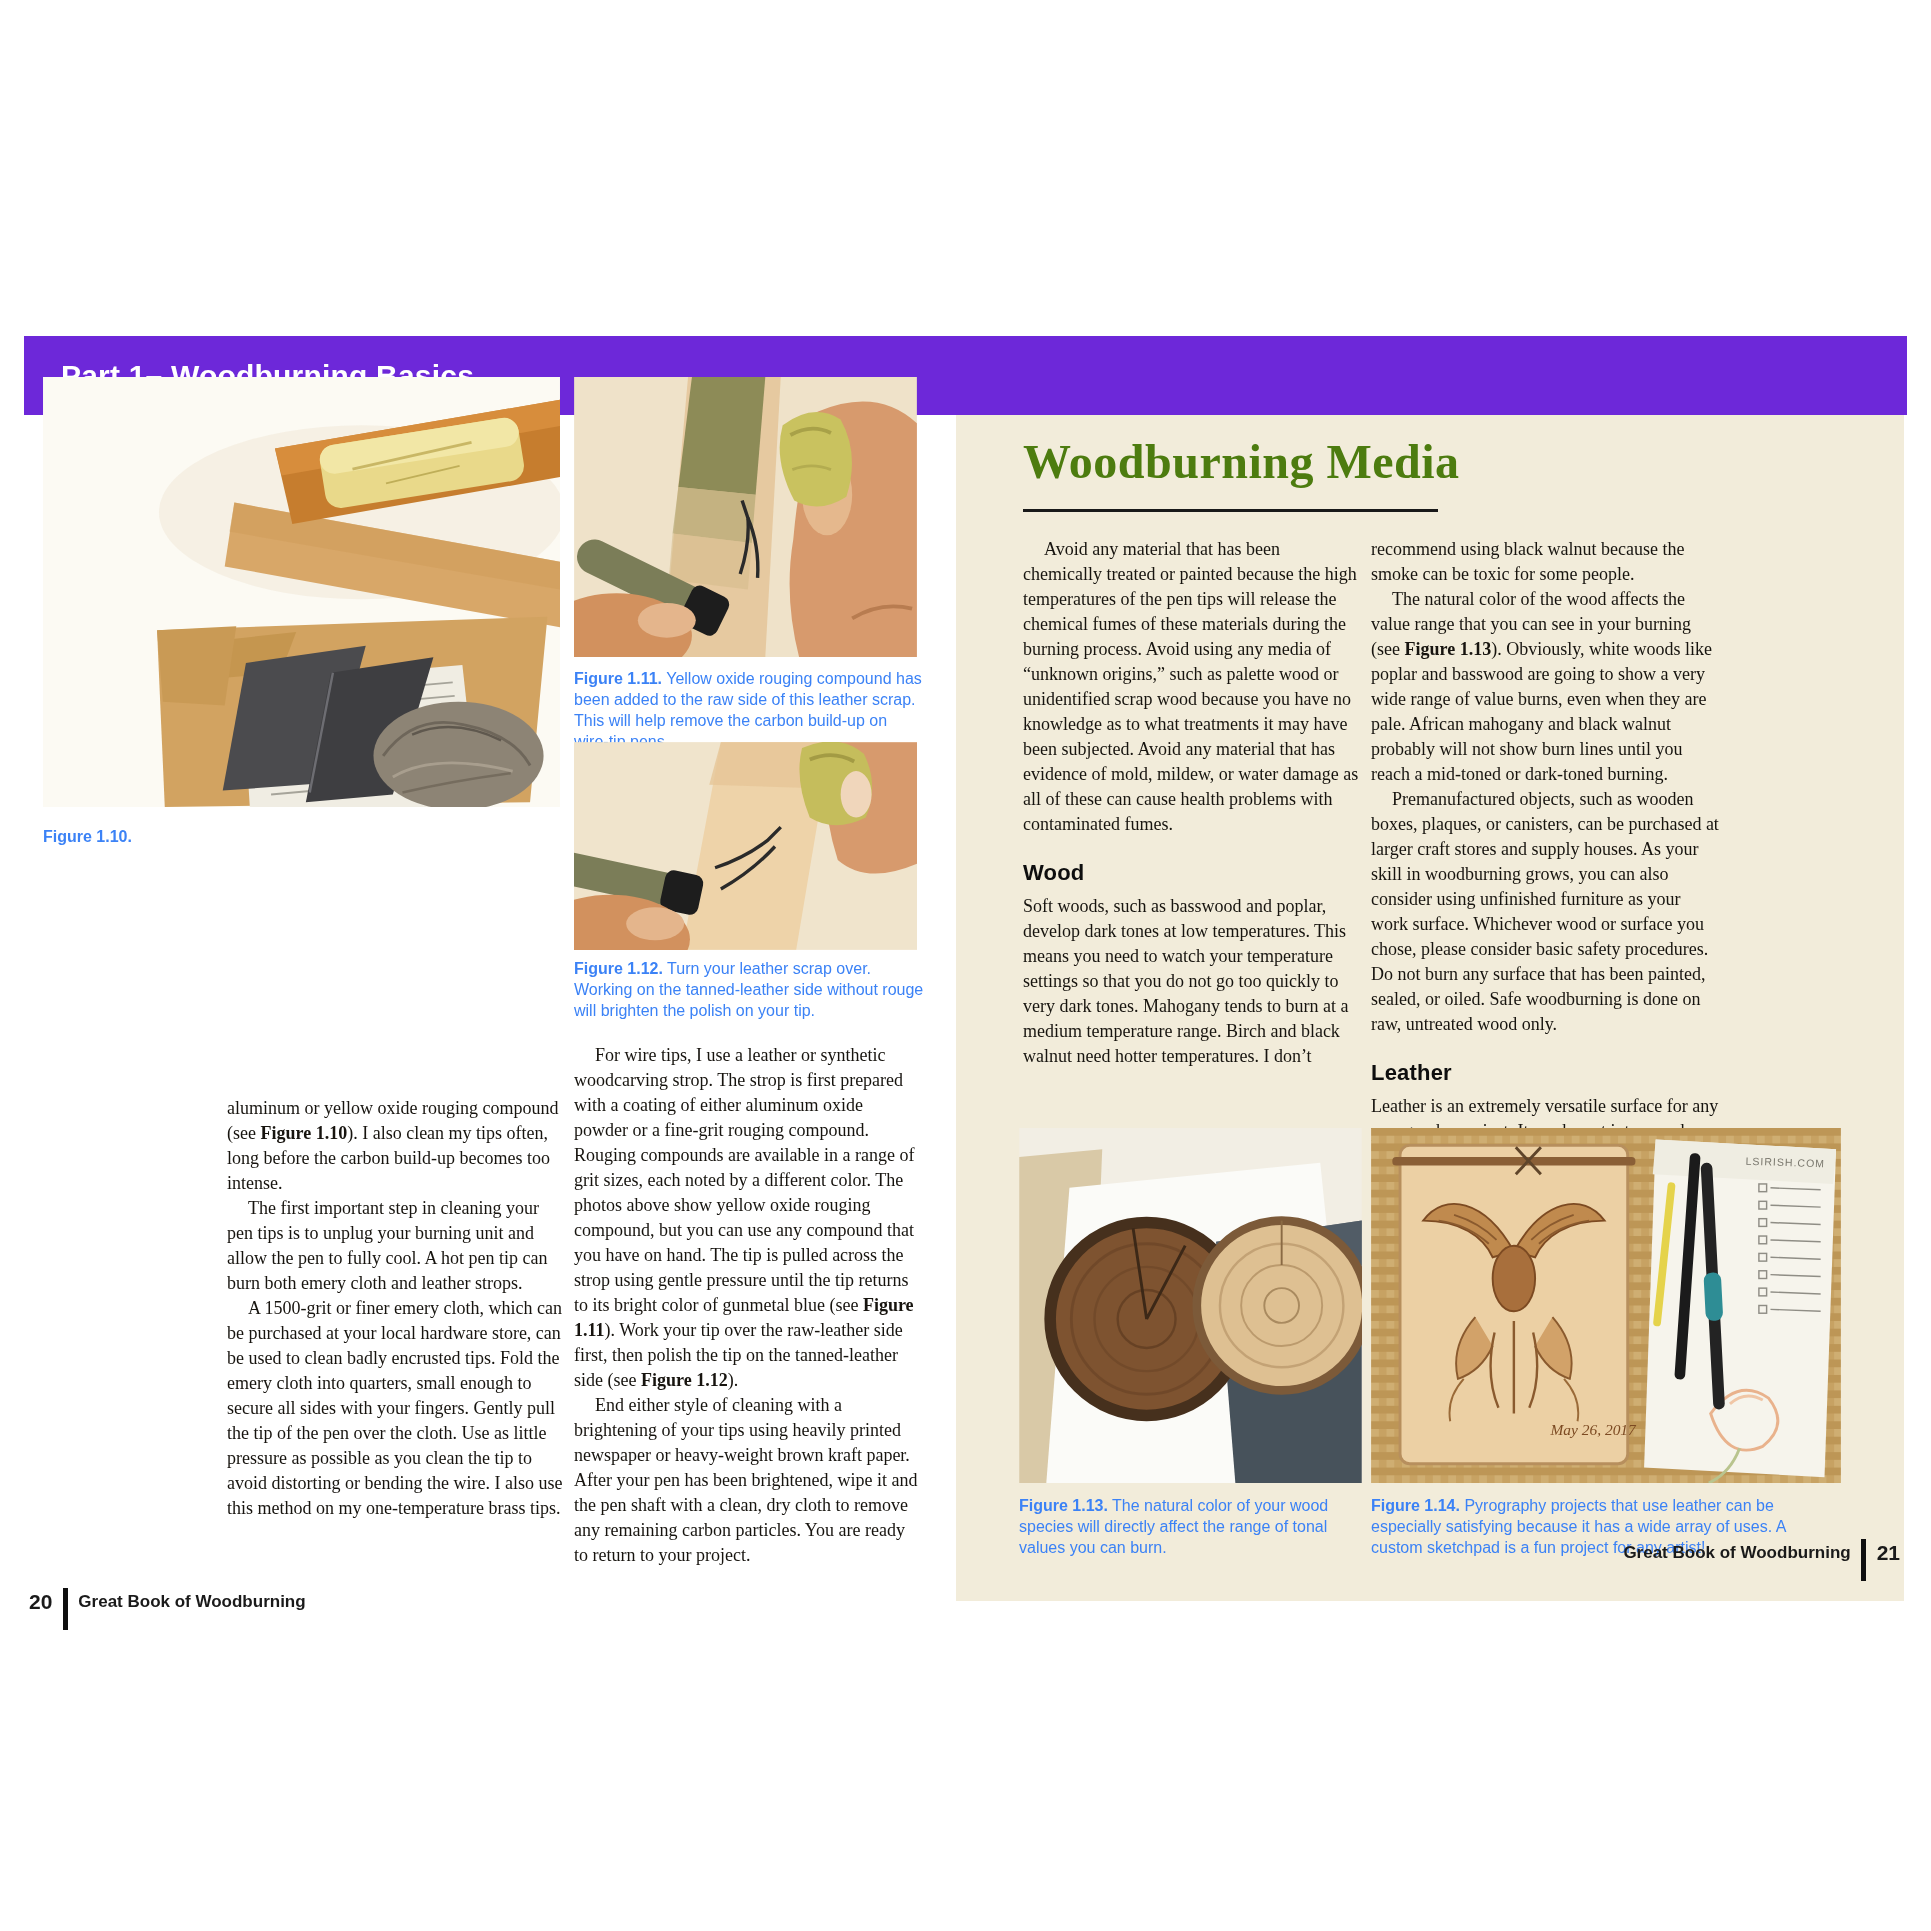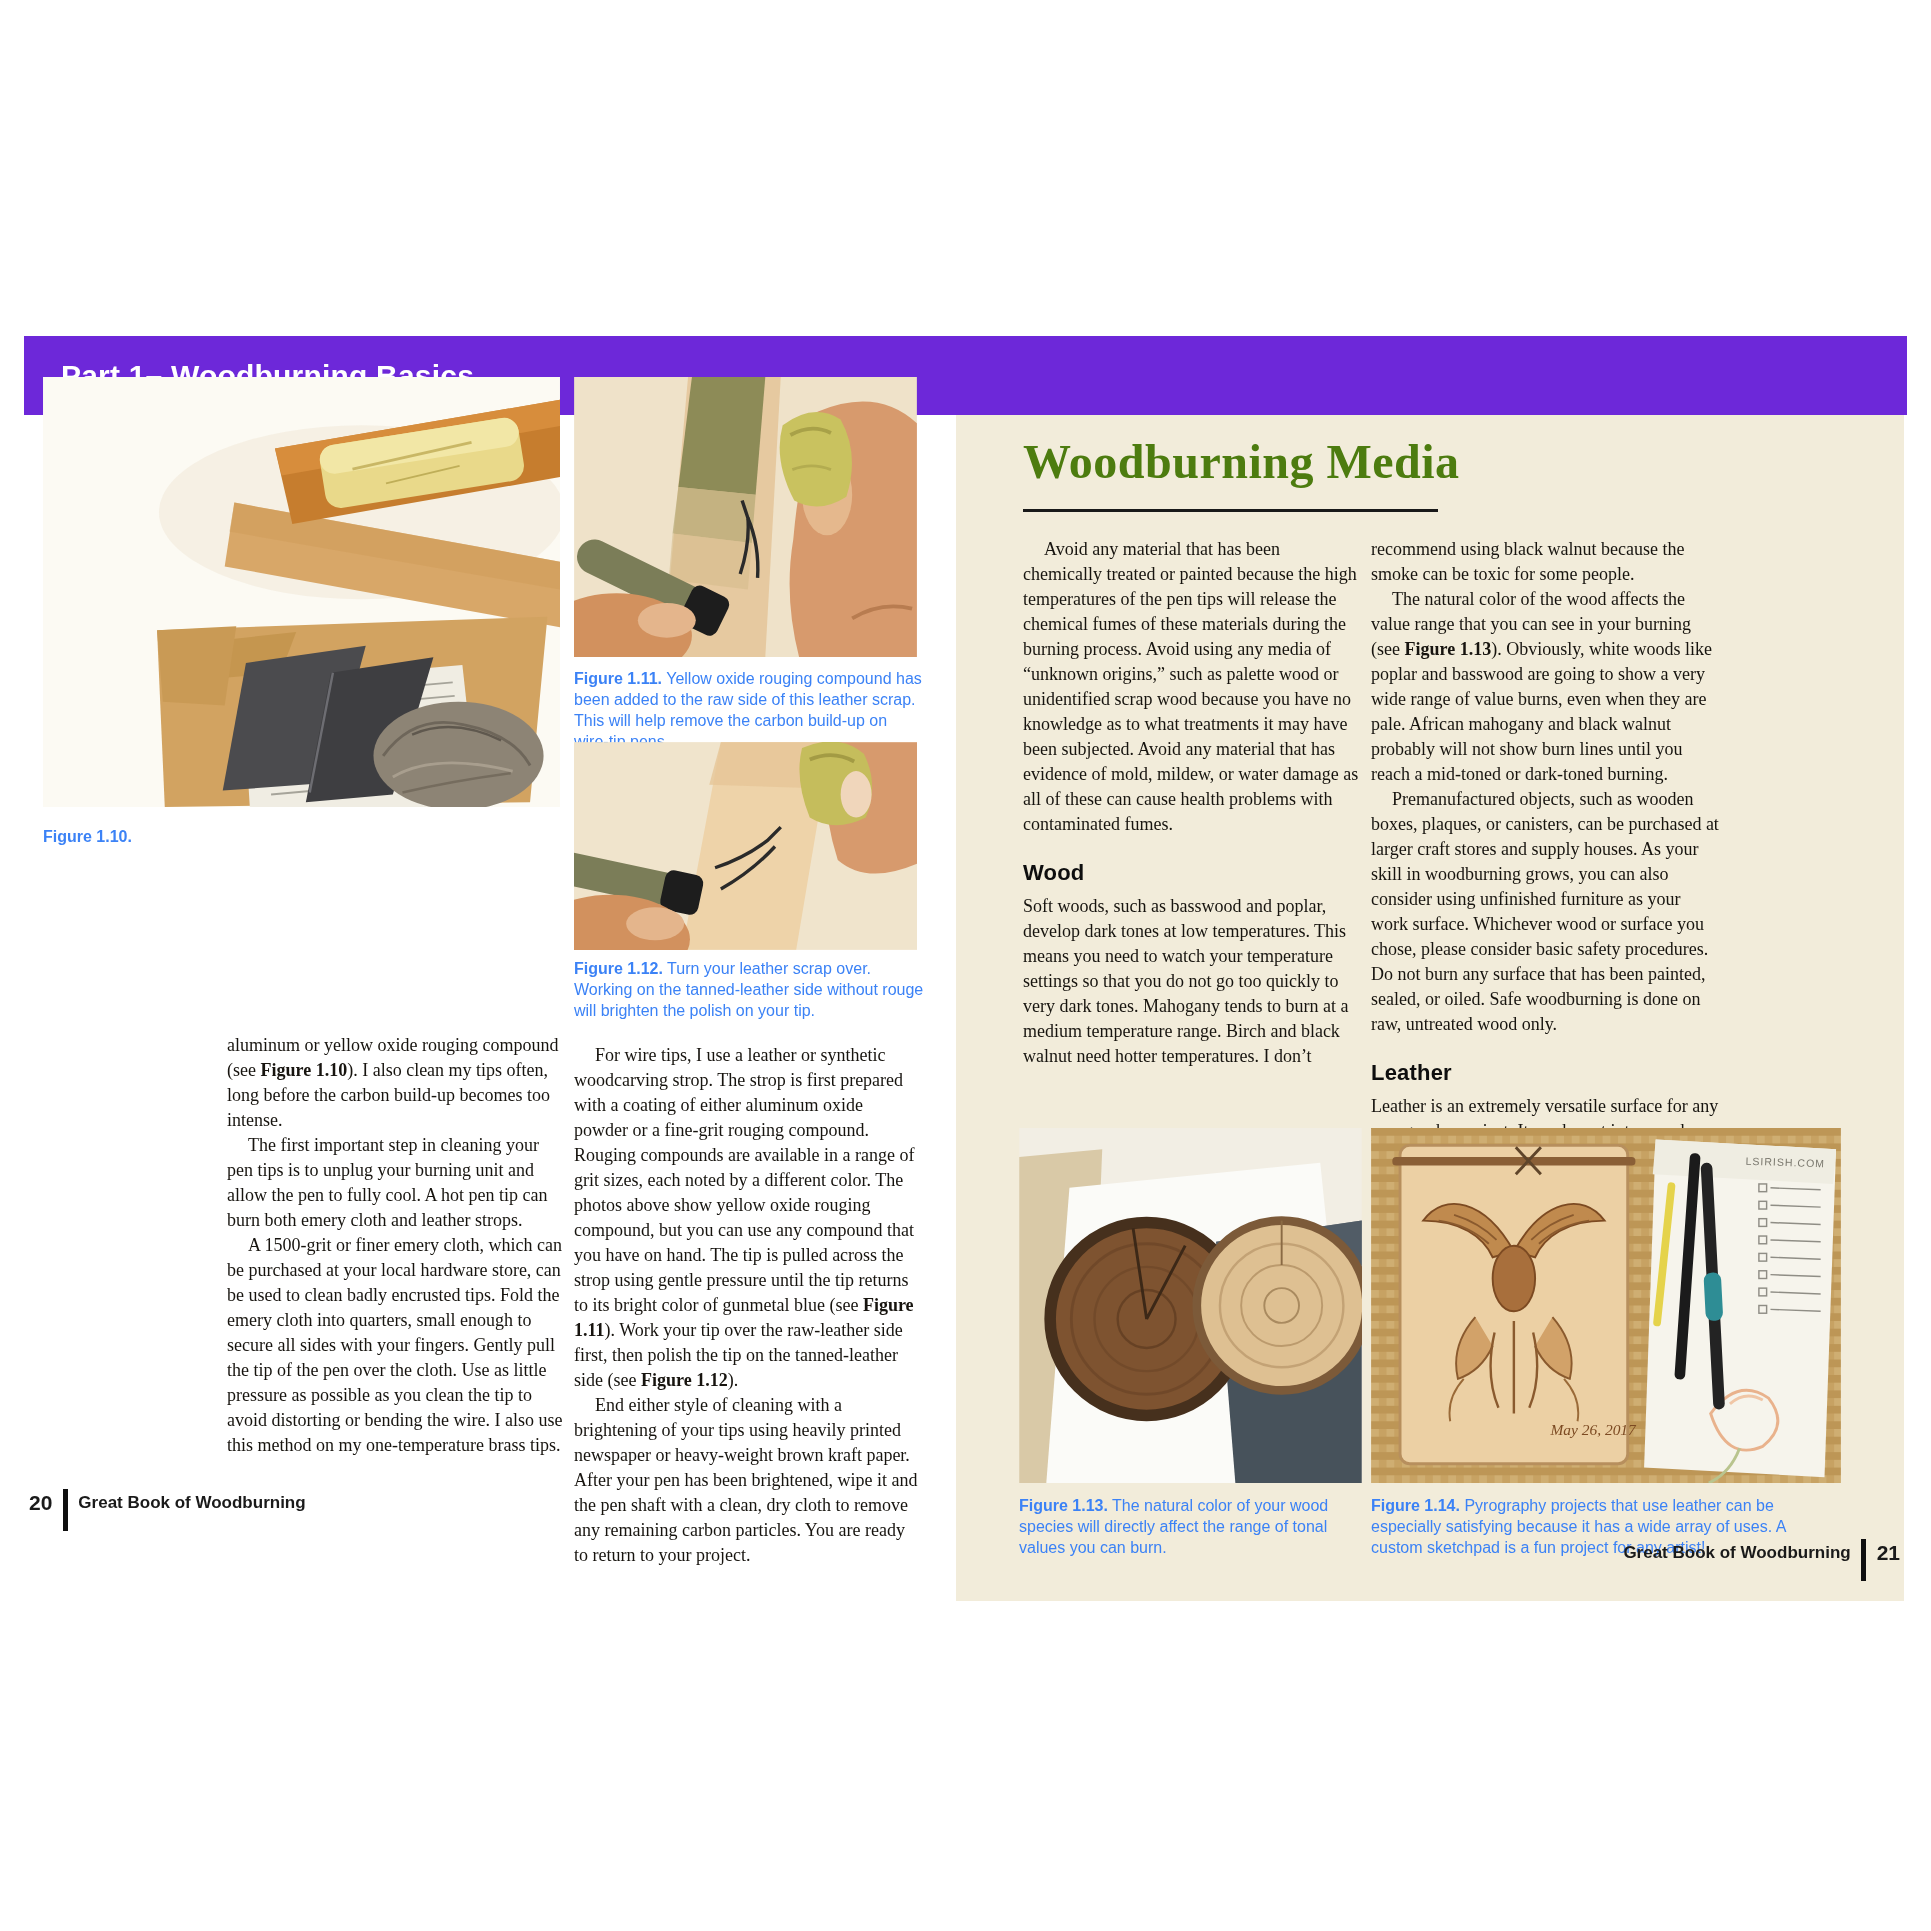--- a/index.html
+++ b/index.html
@@ -191,31 +191,31 @@
 
     <ellipse cx="38" cy="204" rx="82" ry="46" fill="#d2915e"></ellipse>
     <ellipse cx="84" cy="188" rx="30" ry="17" fill="#e4b58c"></ellipse>
   </svg>
 </div>
 
 <div class="abs cap" style="left:574px; top:958px; width:350px;">
   <p><span class="cap-label">Figure 1.12.</span> <span>Turn your leather scrap over. Working on the tanned-leather side without rouge will brighten the polish on your tip.</span></p>
 </div>
 
-<div class="abs bodycol" style="left:227px; top:1033px; width:340px;">
+<div class="abs bodycol" style="left:227px; top:1096px; width:340px;">
     <p><span>aluminum or yellow oxide rouging compound (see </span><span class="b">Figure 1.10</span><span>). I also clean my tips often, long before the carbon build-up becomes too intense.</span></p>
     <p class="indent"><span>The first important step in cleaning your pen tips is to unplug your burning unit and allow the pen to fully cool. A hot pen tip can burn both emery cloth and leather strops.</span></p>
     <p class="indent"><span>A 1500-grit or finer emery cloth, which can be purchased at your local hardware store, can be used to clean badly encrusted tips. Fold the emery cloth into quarters, small enough to secure all sides with your fingers. Gently pull the tip of the pen over the cloth. Use as little pressure as possible as you clean the tip to avoid distorting or bending the wire. I also use this method on my one-temperature brass tips.</span></p>
   </div>
 <div class="abs bodycol" style="left:574px; top:1043px; width:346px;">
     <p class="indent"><span>For wire tips, I use a leather or synthetic woodcarving strop. The strop is first prepared with a coating of either aluminum oxide powder or a fine-grit rouging compound. Rouging compounds are available in a range of grit sizes, each noted by a different color. The photos above show yellow oxide rouging compound, but you can use any compound that you have on hand. The tip is pulled across the strop using gentle pressure until the tip returns to its bright color of gunmetal blue (see </span><span class="b">Figure 1.11</span><span>). Work your tip over the raw-leather side first, then polish the tip on the tanned-leather side (see </span><span class="b">Figure 1.12</span><span>).</span></p>
     <p class="indent"><span>End either style of cleaning with a brightening of your tips using heavily printed newspaper or heavy-weight brown kraft paper. After your pen has been brightened, wipe it and the pen shaft with a clean, dry cloth to remove any remaining carbon particles. You are ready to return to your project.</span></p>
   </div>
 
-<div class="abs footer" style="left:29px; top:1491px;">
+<div class="abs footer" style="left:29px; top:1590px;">
   <span class="pgnum">20</span>
   <span class="fbar"></span>
   <span class="ftitle">Great Book of Woodburning</span>
 </div>
 
 <div class="abs" id="rp-title" style="left:1023px; top:434px;">Woodburning Media</div>
 <div class="abs" id="rp-title-rule" style="left:1023px; top:509px; width:415px;"></div>
 
 <div class="abs bodycol" style="left:1023px; top:537px; width:340px;">
     <p class="indent"><span>Avoid any material that has been chemically treated or painted because the high temperatures of the pen tips will release the chemical fumes of these materials during the burning process. Avoid using any media of “unknown origins,” such as palette wood or unidentified scrap wood because you have no knowledge as to what treatments it may have been subjected. Avoid any material that has evidence of mold, mildew, or water damage as all of these can cause health problems with contaminated fumes.</span></p>

